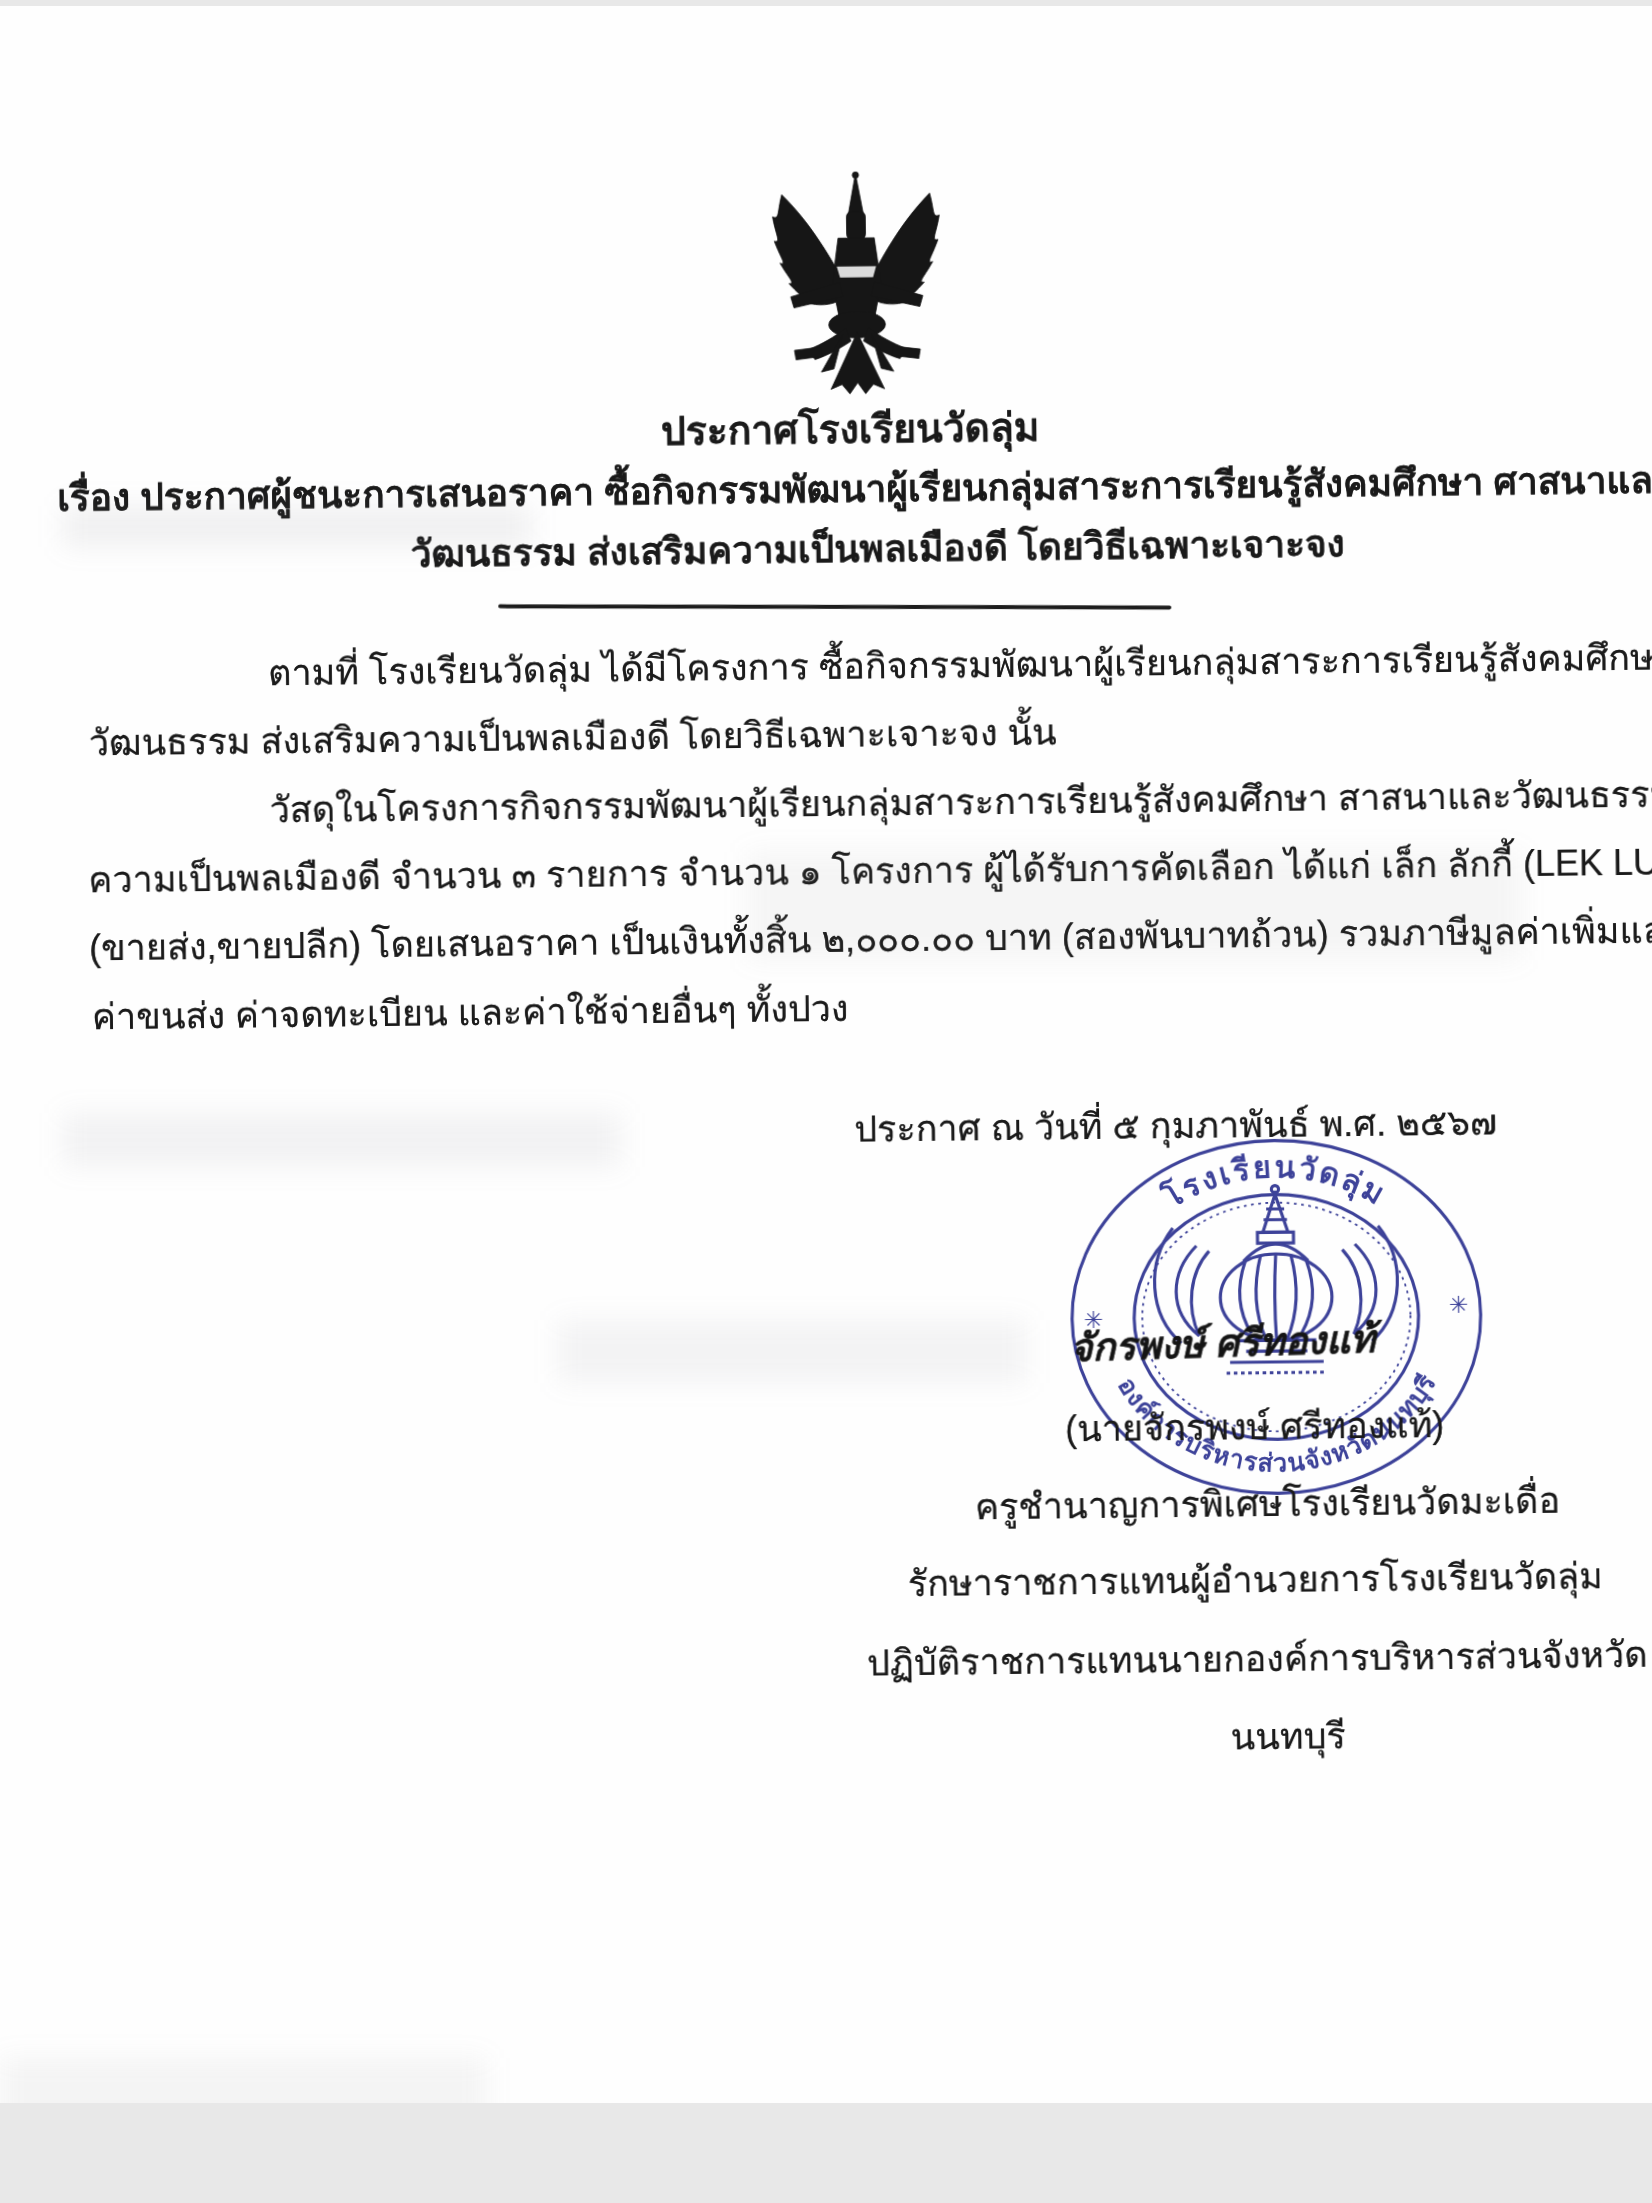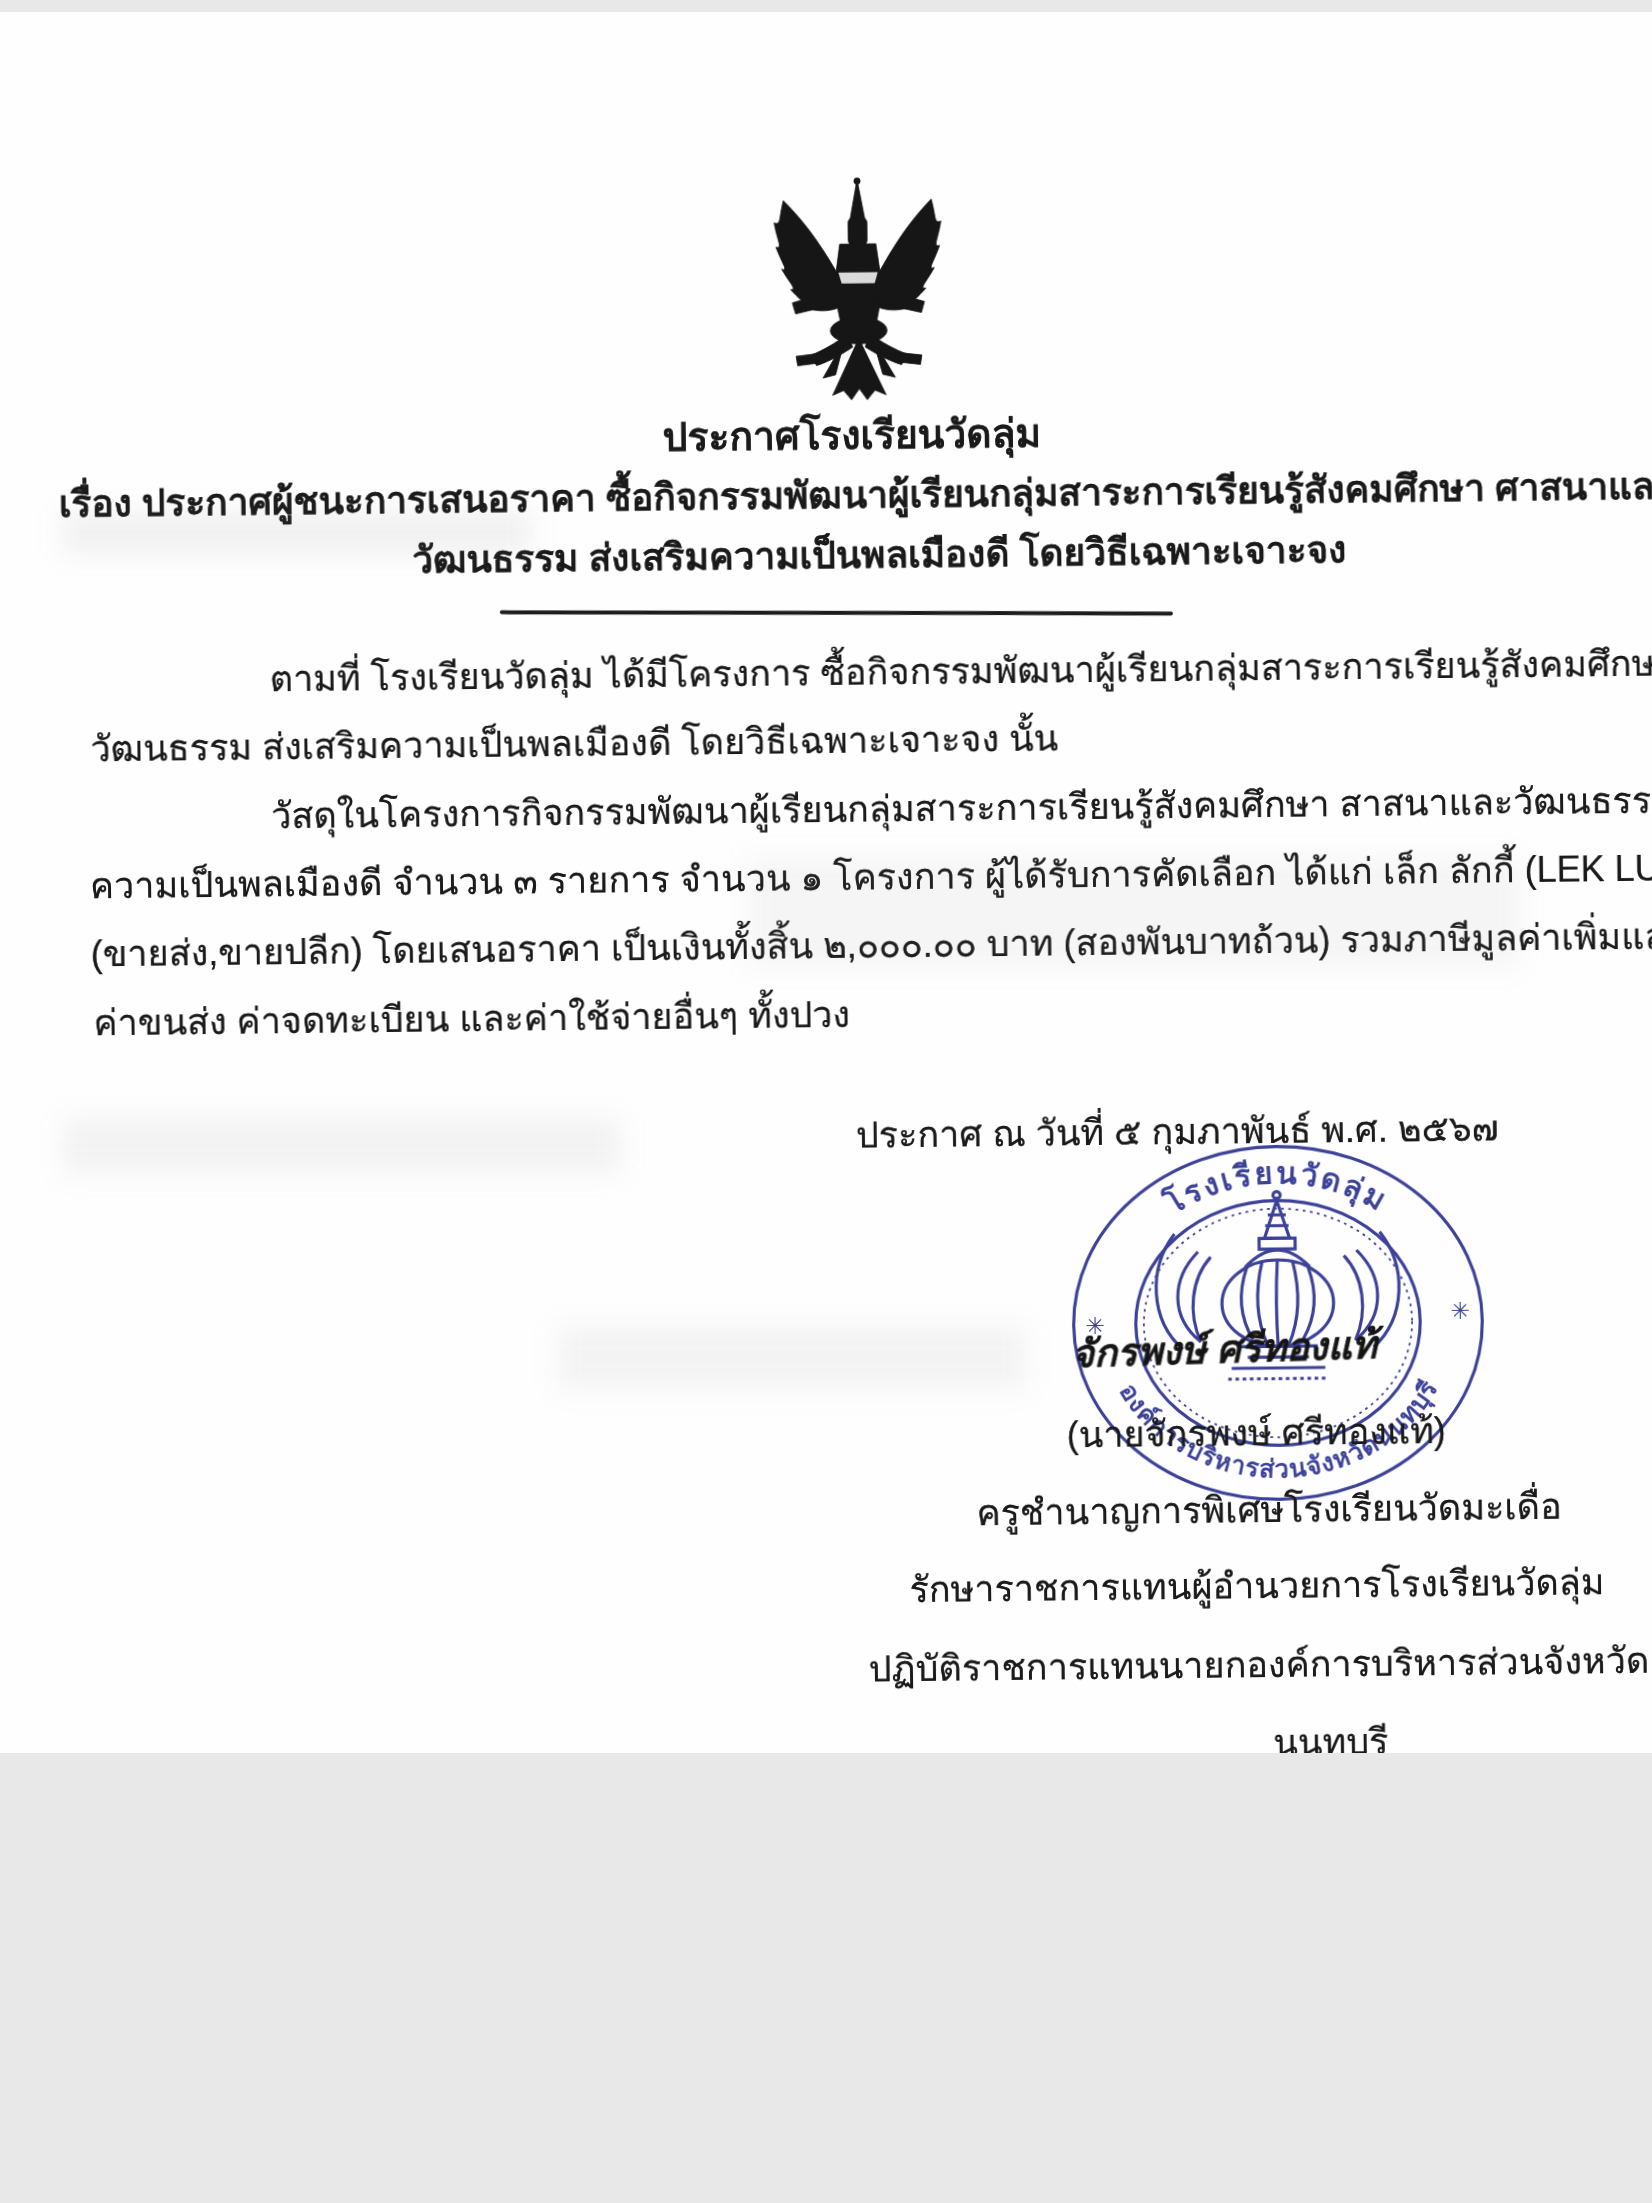--- a/index.html
+++ b/index.html
@@ -1,19 +1,19 @@
 <!DOCTYPE html>
 <html lang="th" style="font-size:14.4px"><head>
 <meta charset="utf-8">
 <style>
   html,body{margin:0;padding:0;background:#e8e8e8;}
   .page{
     position:relative;
-    width:1653px;height:1741px;
-    margin:12px auto;
+    width:1653px;height:2097px;
+    margin:6px auto;
     background:#fefefe;
     overflow:hidden;
     font-family:"Liberation Sans","DejaVu Sans",sans-serif;
     color:#1a1a1a;
     text-align:right;
   }
   .doc{
     position:absolute;inset:0;
     transform:rotate(-0.65deg);
     transform-origin:50% 40%;
@@ -153,21 +153,21 @@
         <path d="M126,112 C96,150 98,208 134,240"></path>
         <path d="M354,112 C384,150 382,208 346,240"></path>
       </g>
     </svg>
 
     <div class="line signed" style="left:1217px;top:1312px;">จักรพงษ์ ศรีทองแท้</div>
     <div class="line centered" style="left:1248px;top:1397px;">(นายจักรพงษ์ ศรีทองแท้)</div>
     <div class="line centered" style="left:1260px;top:1474px;">ครูชำนาญการพิเศษโรงเรียนวัดมะเดื่อ</div>
     <div class="line centered" style="left:1247px;top:1550px;">รักษาราชการแทนผู้อำนวยการโรงเรียนวัดลุ่ม</div>
     <div class="line centered" style="left:1248px;top:1629px;">ปฏิบัติราชการแทนนายกองค์การบริหารส่วนจังหวัด</div>
-    <div class="line centered" style="left:1319px;top:1707px;">นนทบุรี</div>
+    <div class="line centered" style="left:1278px;top:1707px;">นนทบุรี</div>
   </div>
 
   <div class="smudge" style="left:63px;top:500px;width:468px;height:41px;background:rgba(120,120,125,.10);"></div>
   <div class="smudge" style="left:747px;top:846px;width:774px;height:108px;background:rgba(125,125,130,.07);"></div>
   <div class="smudge" style="left:63px;top:1107px;width:558px;height:54px;background:rgba(120,120,128,.09);"></div>
   <div class="smudge" style="left:558px;top:1314px;width:468px;height:63px;background:rgba(120,120,128,.08);"></div>
   <div class="smudge" style="left:0px;top:2052px;width:486px;height:144px;background:rgba(130,128,122,.08);"></div>
 </div>
 
 

